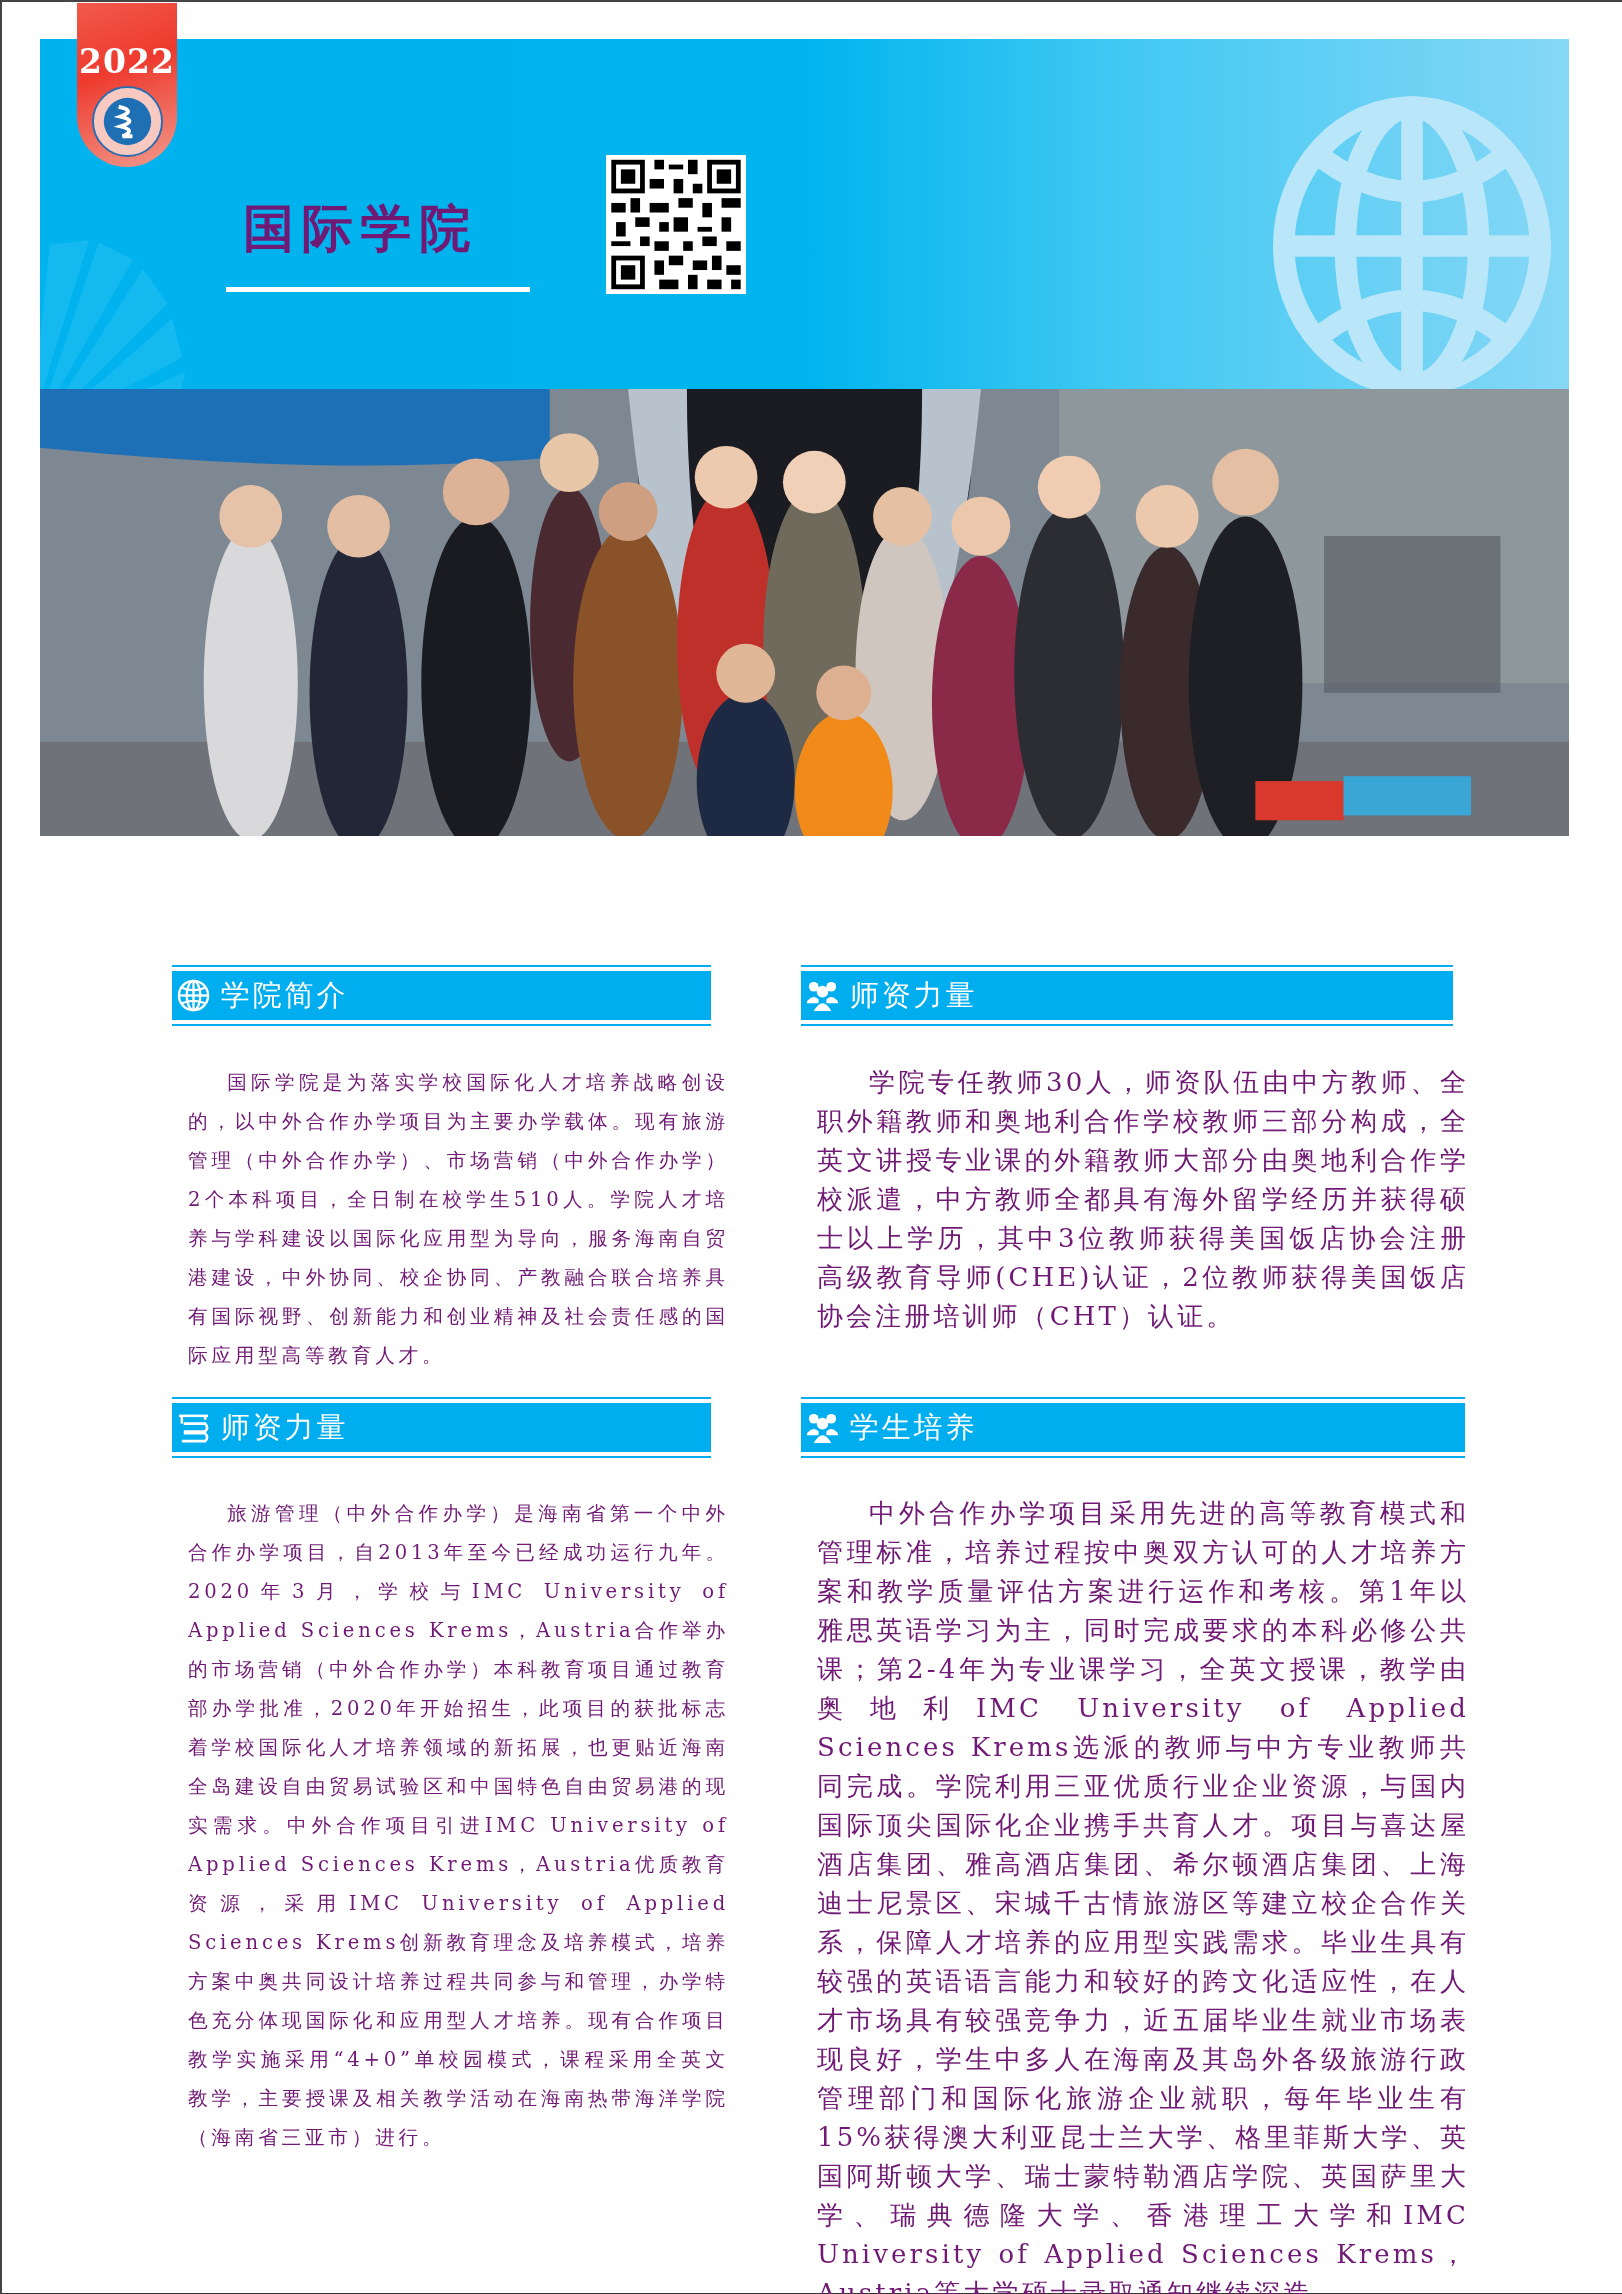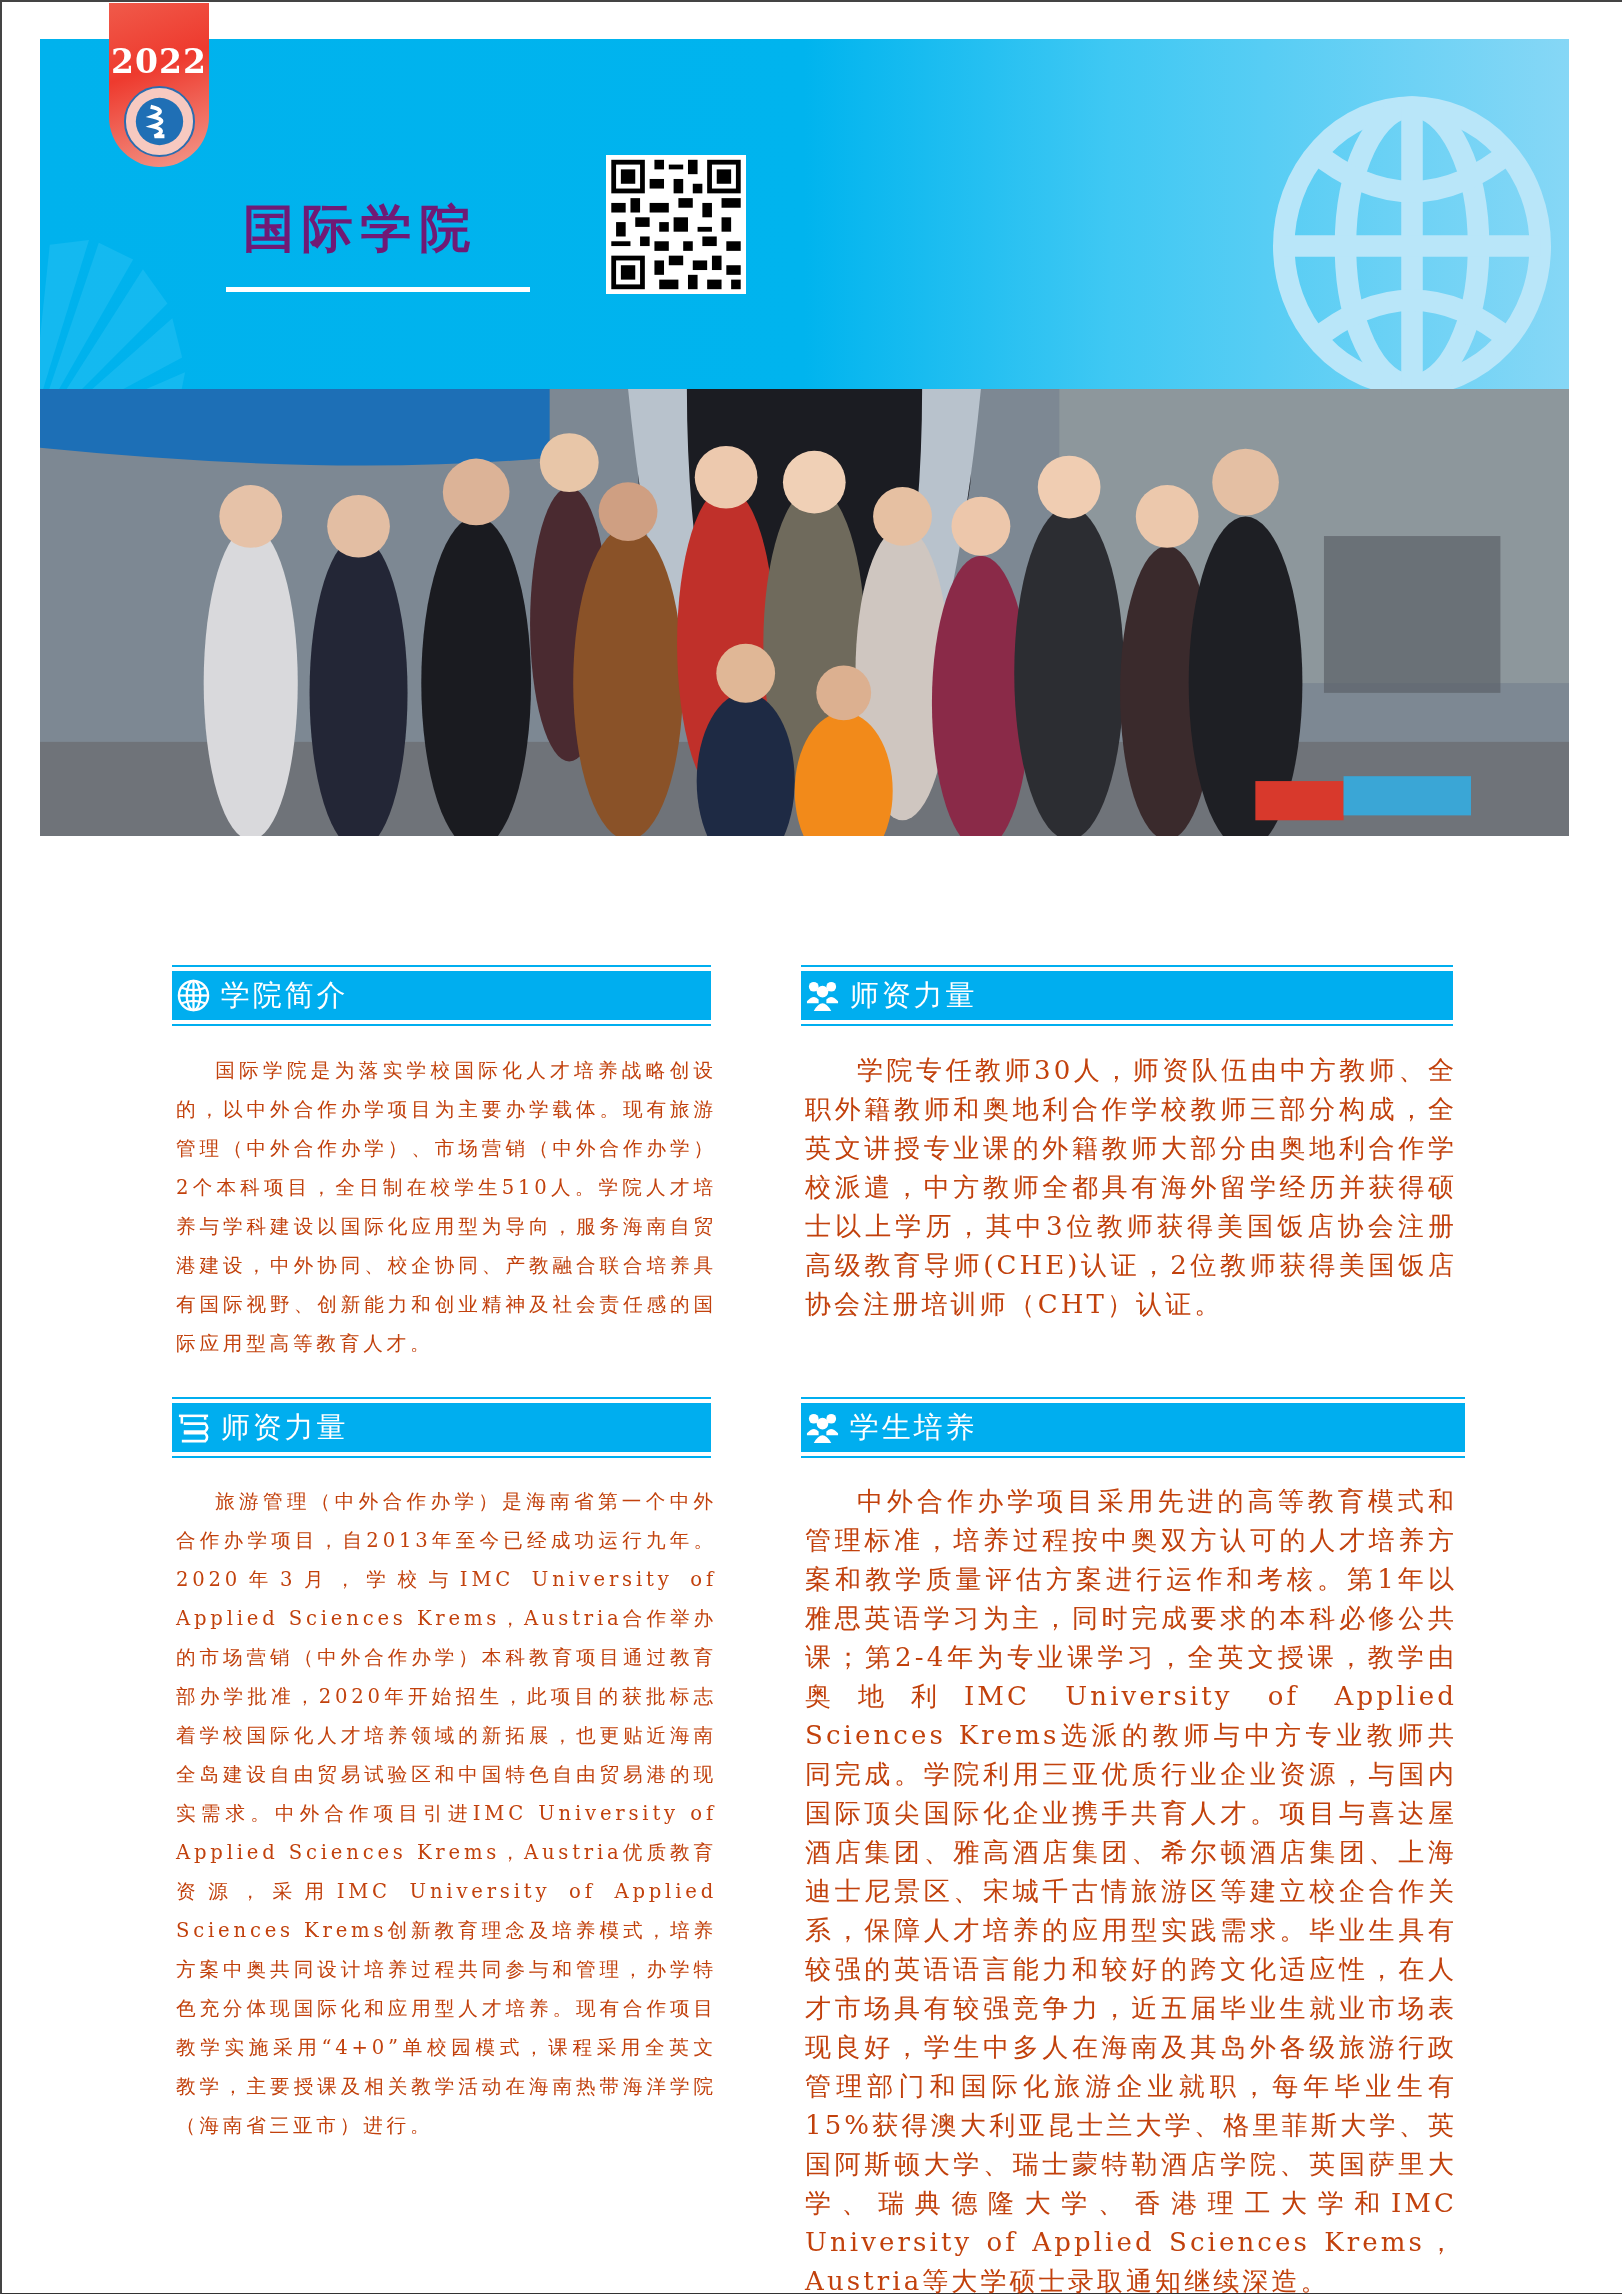--- a/index.html
+++ b/index.html
@@ -16,21 +16,21 @@
   .banner {
     position: absolute; left: 40px; top: 39px; width: 1529px; height: 350px;
     background: linear-gradient(90deg, #00b2ed 0%, #00b4ee 50%, #3fc8f3 70%, #86d7f6 100%);
     overflow: hidden;
   }
   .fan {
     position: absolute; left: -9.8px; top: 196px; width: 167px; height: 196px;
   }
   .globe-big { position: absolute; left: 1233px; top: 57px; width: 278px; height: 300px; }
   .ribbon {
-    position: absolute; left: 109px; top: 2.9px; width: 100px; height: 164px;
+    position: absolute; left: 77px; top: 2.9px; width: 100px; height: 164px;
     background: linear-gradient(160deg, #f05a4a 0%, #ee3a2e 40%, #f29a8c 100%);
     border-radius: 0 0 50px 50px;
     z-index: 3;
   }
   .ribbon-year {
     position: absolute; left: 0; top: 39px; width: 100px; text-align: center;
     color: #fff; font-family: "DejaVu Serif", "Liberation Serif", serif;
     font-size: 33px; font-weight: bold; letter-spacing: 1px;
   }
   .ribbon-logo {
@@ -60,24 +60,24 @@
   .section-header .bar {
     position: absolute; left: 0; right: 0; top: 3.9px; bottom: 3.9px; background: #00aeef;
     display: flex; align-items: center; padding-left: 4px;
   }
   .section-header .icon { width: 35px; height: 35px; margin-right: 9.8px; flex: 0 0 auto; }
   .section-header .label {
     color: #fff; font-family: "DejaVu Sans", "Liberation Sans", sans-serif;
     font-size: 29px; letter-spacing: 2.9px; line-height: 39px;
   }
   .body-text {
-    position: absolute; color: #c2410c; text-align: justify;
+    position: absolute; color: #701a75; text-align: justify;
     font-family: "DejaVu Serif", "Liberation Serif", serif;
     font-size: 19.6px; line-height: 39px; letter-spacing: 3.8px;
-    text-indent: 2em; margin: 4px;
+    text-indent: 2em; margin: 16px;
   }
   .body-text.right { font-size: 26px; letter-spacing: 3.1px; line-height: 39px; }
 </style>
 </head>
 <body>
 
 <div class="page-frame"></div>
 
 <div class="banner">
   <svg class="fan" viewBox="0 0 170 200">

